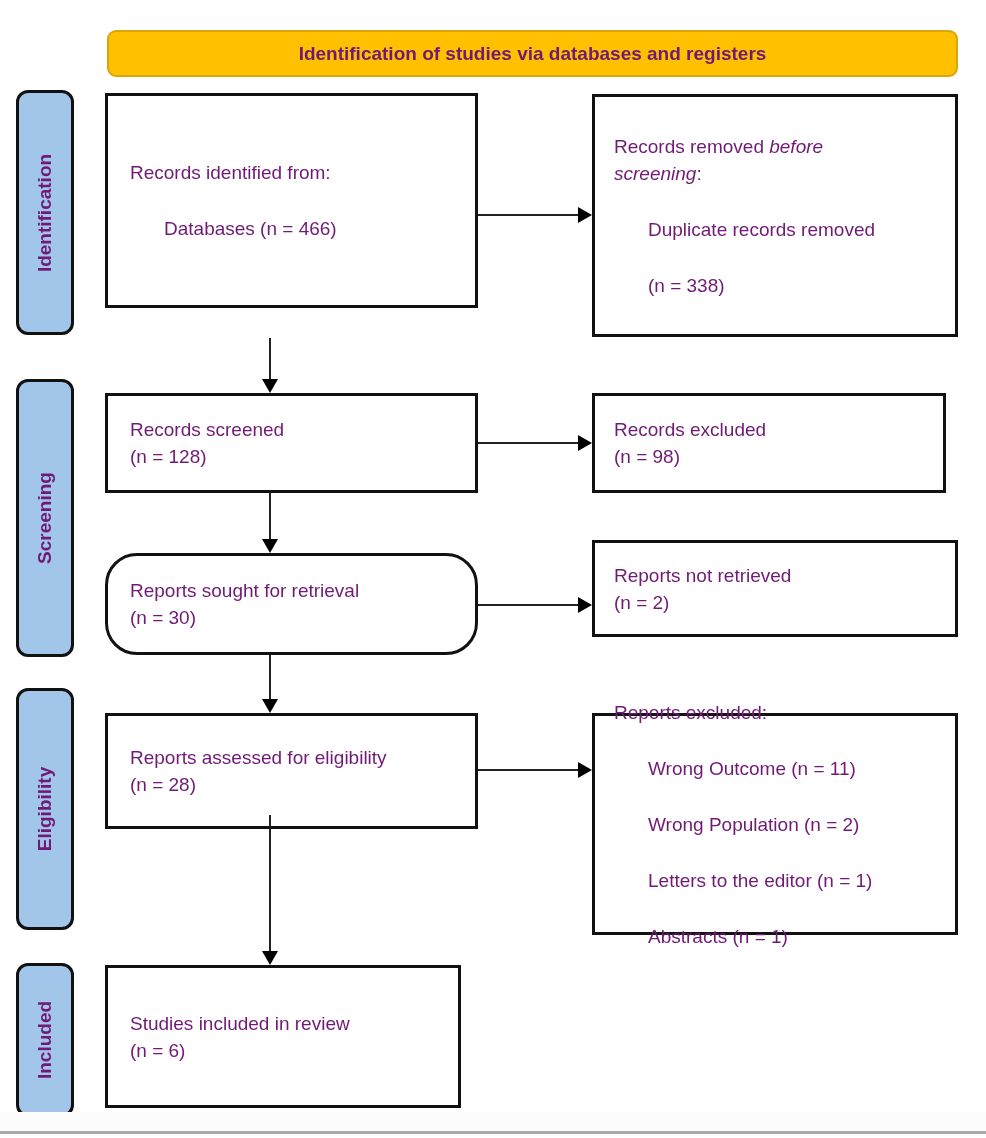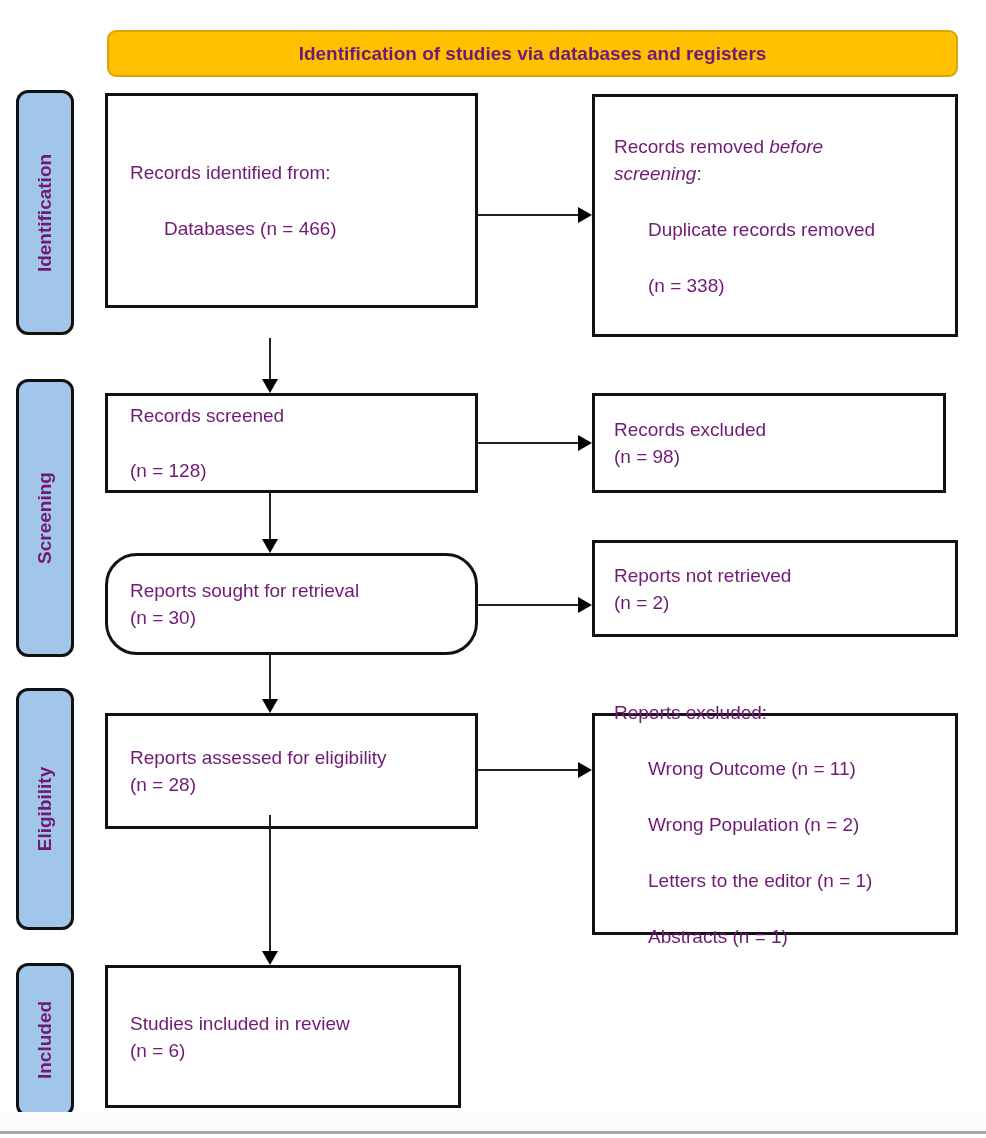--- a/index.html
+++ b/index.html
@@ -116,21 +116,21 @@
   </div>
   <div class="stage" style="top:963px; height:154px;">
     <span class="vtext">Included</span>
   </div>
 
   <div class="box" style="left:105px; top:93px; width:373px; height:215px;">
     <div class="bl">Records identified from:</div>
     <div class="bl indent">Databases (n = 466)</div>
   </div>
 
-  <div class="box" style="left:105px; top:393px; width:373px; height:100px;justify-content:space-between;">
+  <div class="box" style="left:105px; top:393px; width:373px; height:100px;">
     <div class="bl">Records screened</div>
     <div class="bl">(n = 128)</div>
   </div>
 
   <div class="box" style="left:105px; top:553px; width:373px; height:102px;border-radius:32px;">
     <div class="bl">Reports sought for retrieval</div>
     <div class="bl">(n = 30)</div>
   </div>
 
   <div class="box" style="left:105px; top:713px; width:373px; height:116px;">

